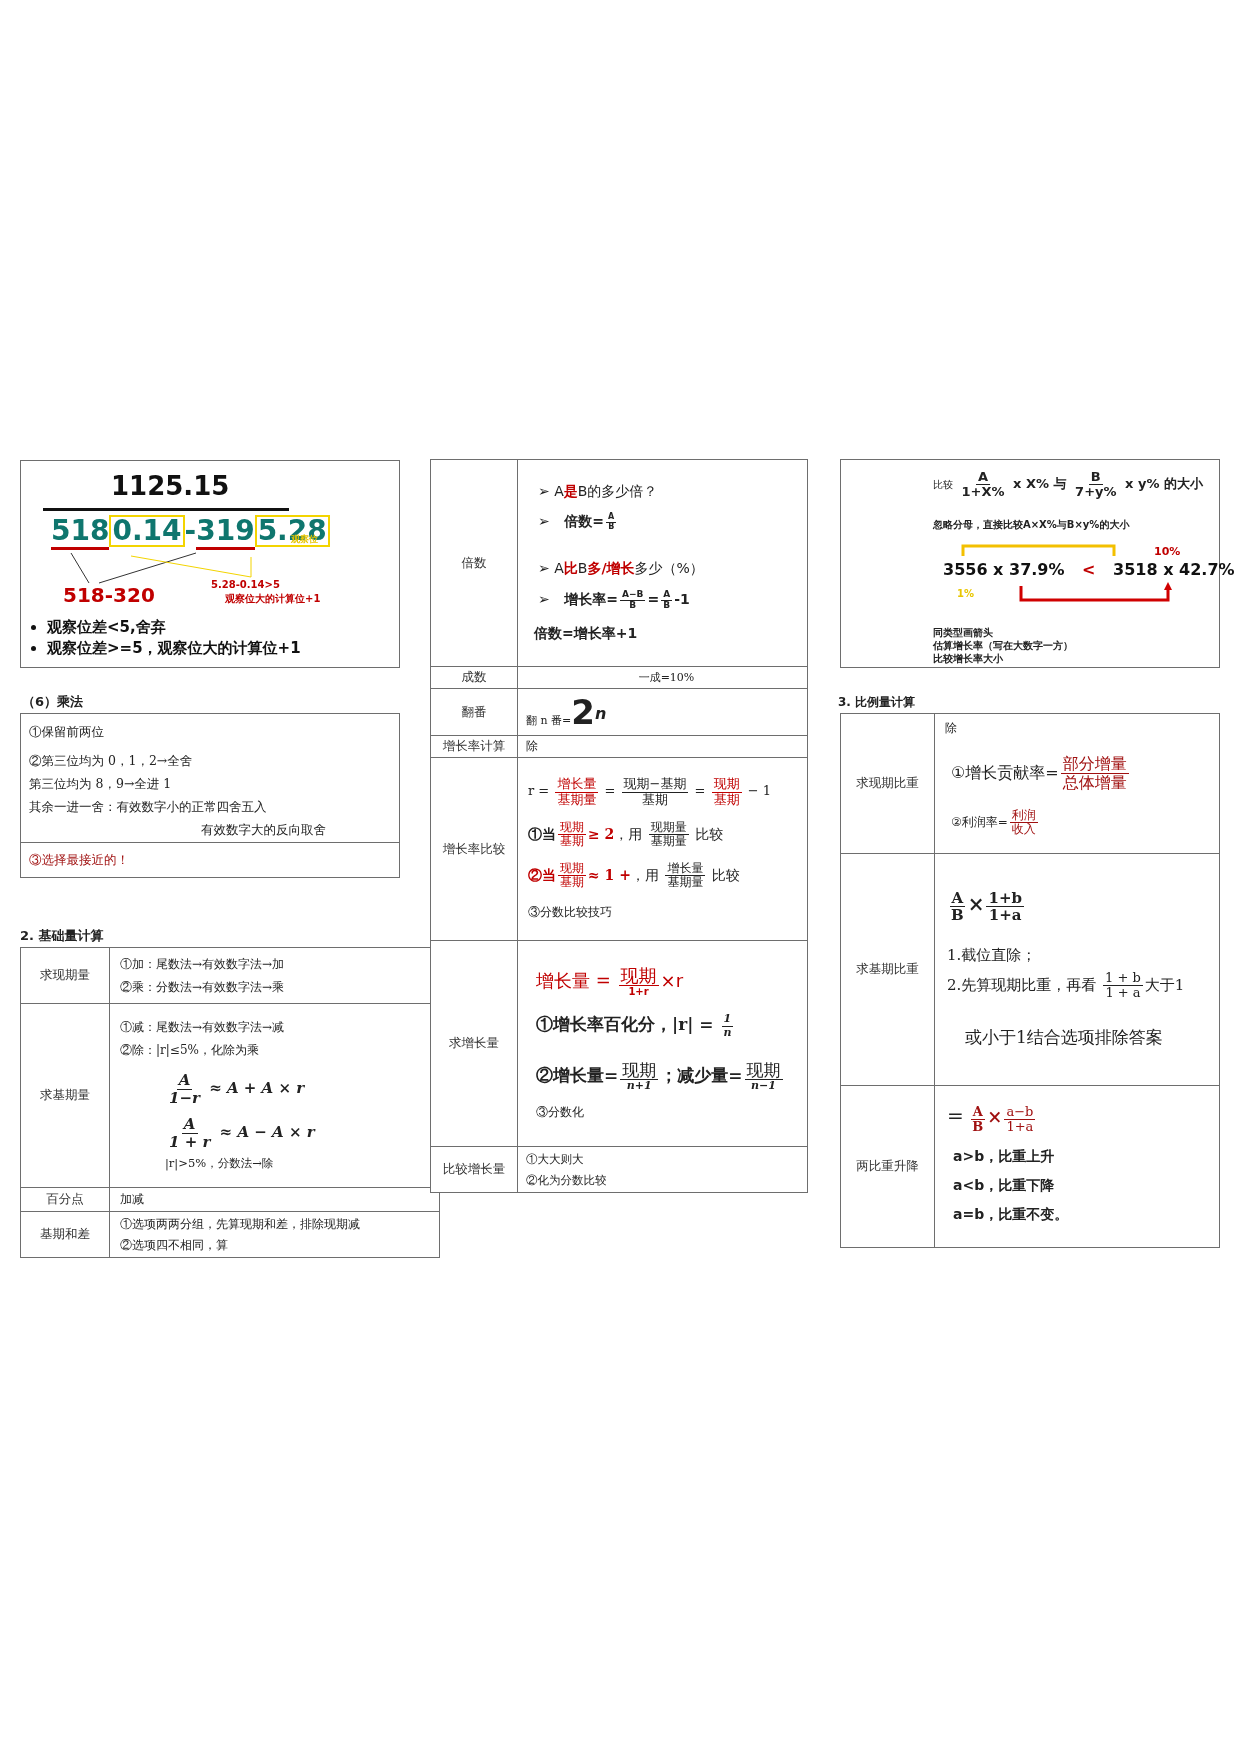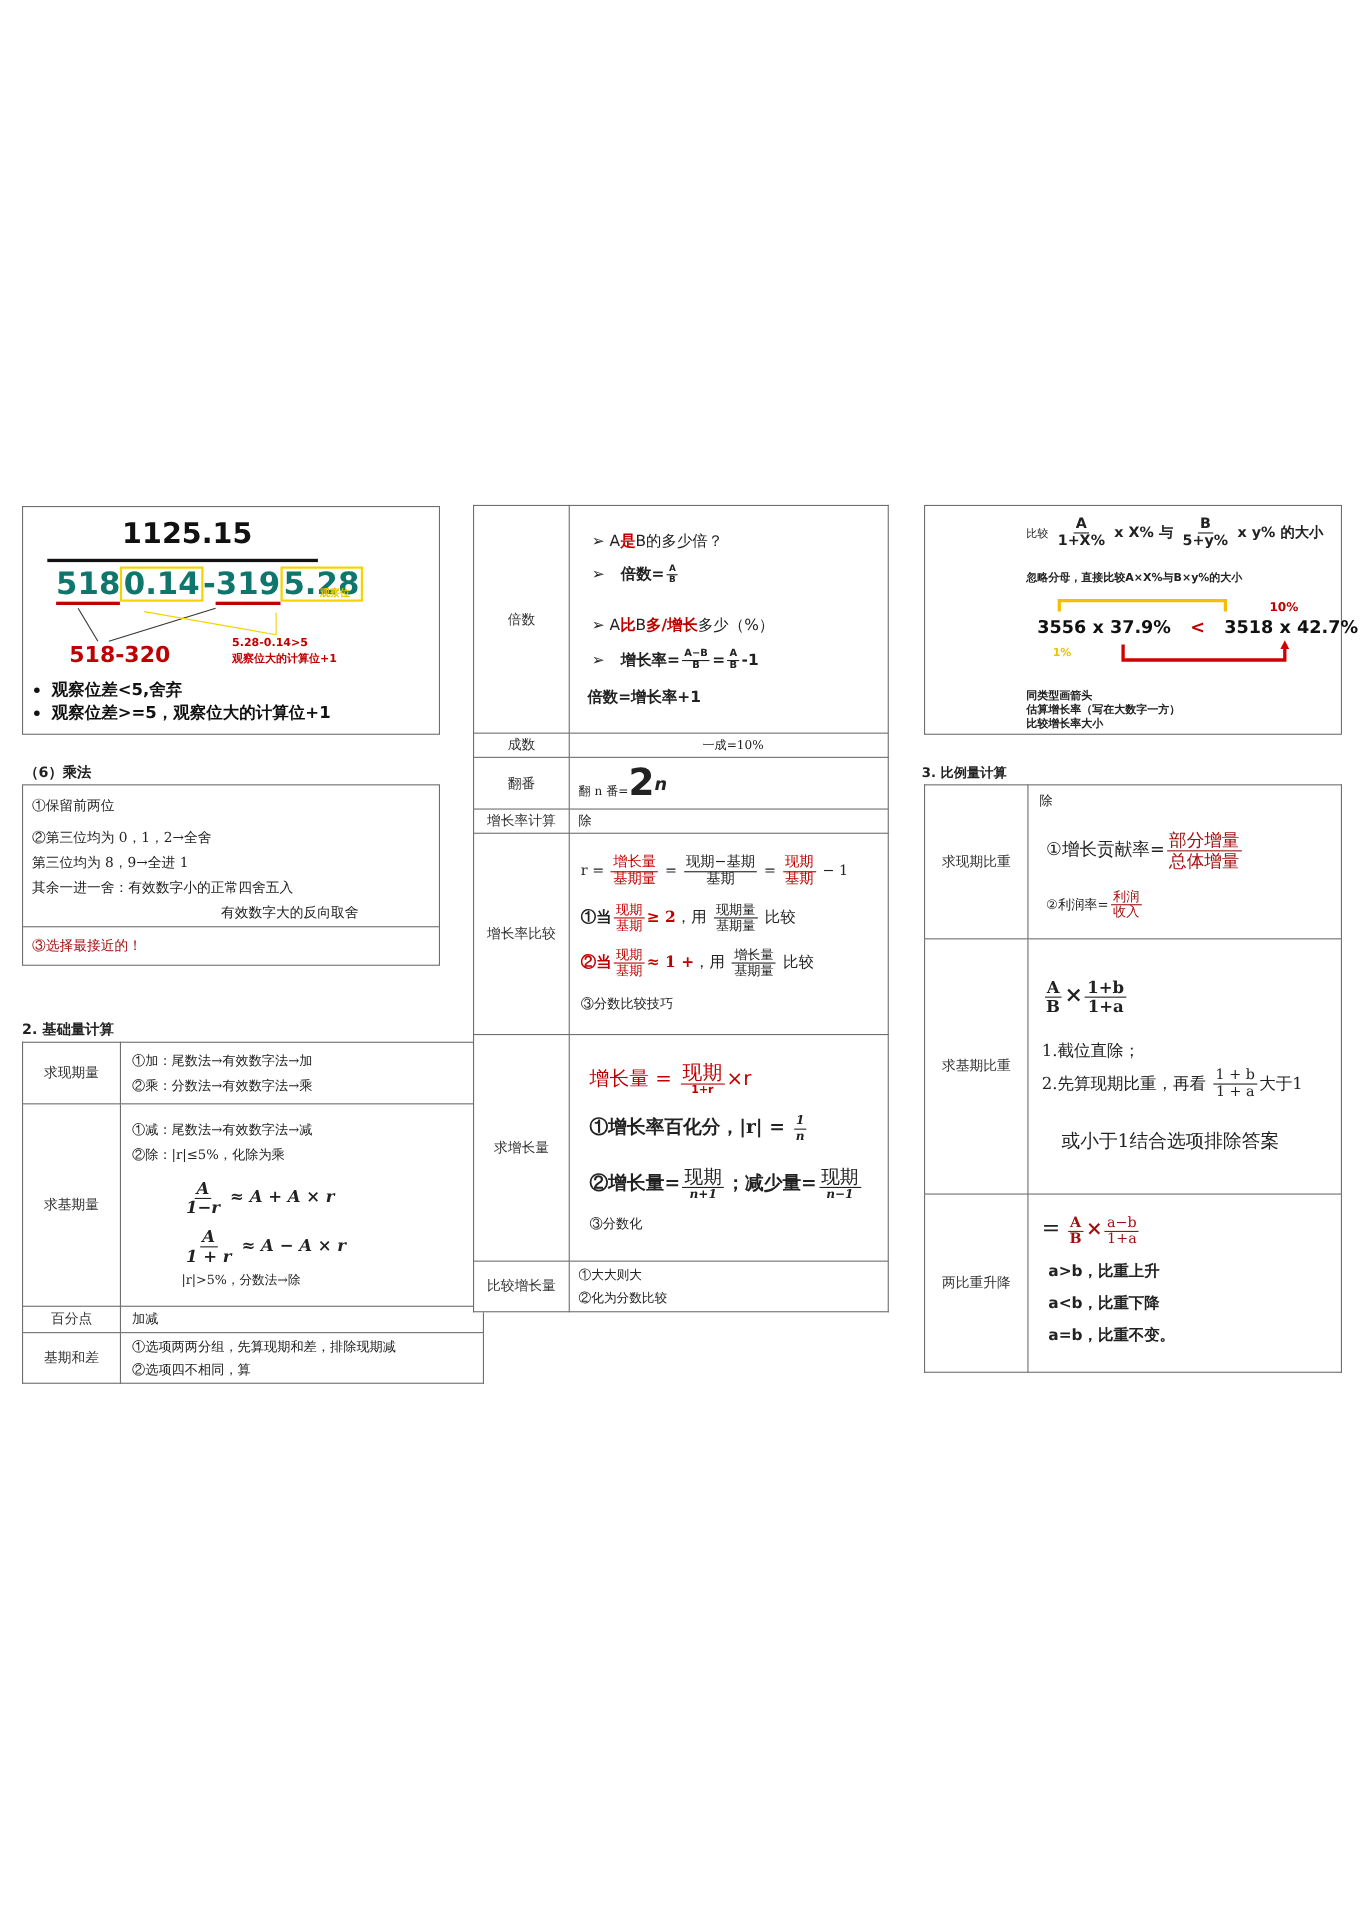--- a/index.html
+++ b/index.html
@@ -34,21 +34,21 @@
   </div>
   <div class="abs sans bold yellow" style="left:270px;top:72px;font-size:9px;">观察位</div>
   <svg class="abs" style="left:0;top:0;" width="380" height="208">
     <line x1="50" y1="92" x2="68" y2="122" stroke="#333" stroke-width="1"></line>
     <line x1="175" y1="92" x2="78" y2="122" stroke="#333" stroke-width="1"></line>
     <line x1="110" y1="95" x2="230" y2="116" stroke="#f3d400" stroke-width="1"></line>
     <line x1="230" y1="96" x2="230" y2="116" stroke="#f3d400" stroke-width="1"></line>
   </svg>
   <div class="abs sans bold red" style="left:42px;top:122px;font-size:20px;">518-320</div>
   <div class="abs sans bold red" style="left:190px;top:118px;font-size:10px;">5.28-0.14&gt;5</div>
-  <div class="abs sans bold red" style="left:190px;top:131px;font-size:10px;">观察位大的计算位+1</div>
+  <div class="abs sans bold red" style="left:204px;top:131px;font-size:10px;">观察位大的计算位+1</div>
   <ul class="abs sans bold" style="left:8px;top:156px;margin:0;padding-left:18px;font-size:15px;line-height:21px;color:#111;">
     <li>观察位差&lt;5,舍弃</li>
     <li>观察位差&gt;=5，观察位大的计算位+1</li>
   </ul>
 </div>
 
 <div class="heading" style="left:22px;top:693px;">（6）乘法</div>
 <div class="box" style="left:20px;top:713px;width:380px;height:165px;font-size:12.5px;">
   <div class="abs" style="left:8px;top:10px;">①保留前两位</div>
   <div class="abs" style="left:8px;top:39px;">②第三位均为 0，1，2→全舍</div>
@@ -230,21 +230,21 @@
 <div class="box" style="left:840px;top:459px;width:380px;height:209px;">
   <div class="abs line sans bold" style="left:92px;top:10px;font-size:13px;">
     <span style="font-size:10px;font-weight:normal;">比较</span>
     <span class="frac">
         <span class="num">A</span>
         <span class="den">1+X%</span>
       </span>
     <span>x X% 与</span>
     <span class="frac">
         <span class="num">B</span>
-        <span class="den">5+y%</span>
+        <span class="den">7+y%</span>
       </span>
     <span>x y% 的大小</span>
   </div>
   <div class="abs sans bold" style="left:92px;top:58px;font-size:10px;">忽略分母，直接比较A×X%与B×y%的大小</div>
   <svg class="abs" style="left:0;top:0;" width="380" height="209">
     <polyline points="122,96 122,86 273,86 273,96" fill="none" stroke="#f3c000" stroke-width="3"></polyline>
     <polyline points="180,126 180,140 327,140 327,128" fill="none" stroke="#d00000" stroke-width="3"></polyline>
     <polygon points="323,130 331,130 327,122" fill="#d00000"></polygon>
   </svg>
   <div class="abs sans bold red" style="left:313px;top:85px;font-size:11px;">10%</div>

